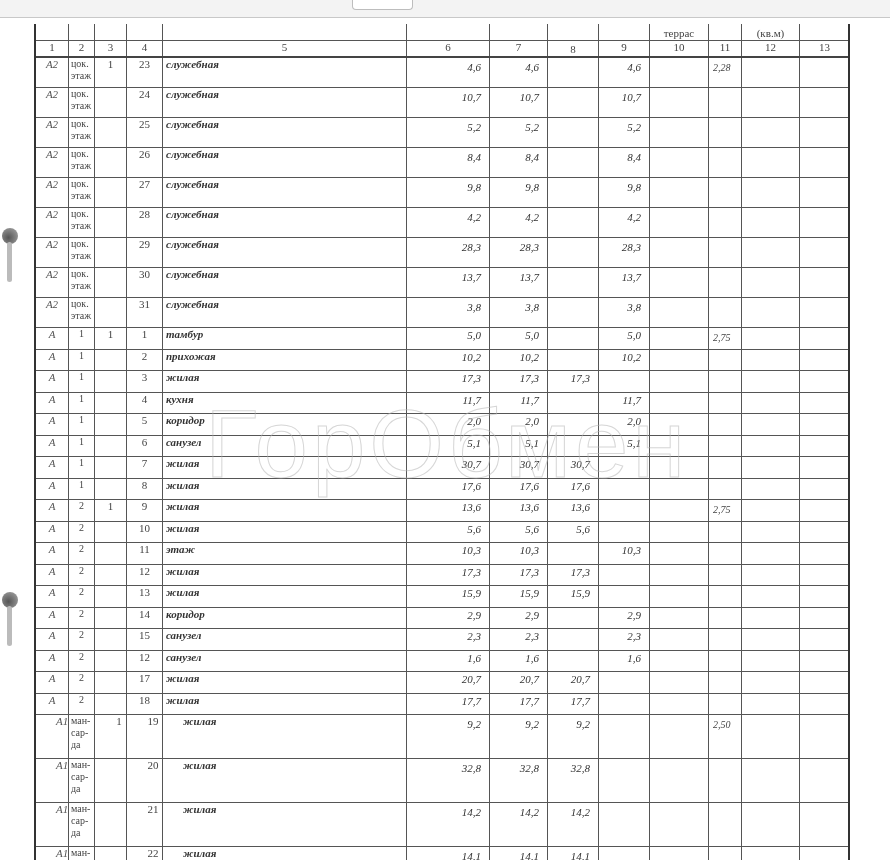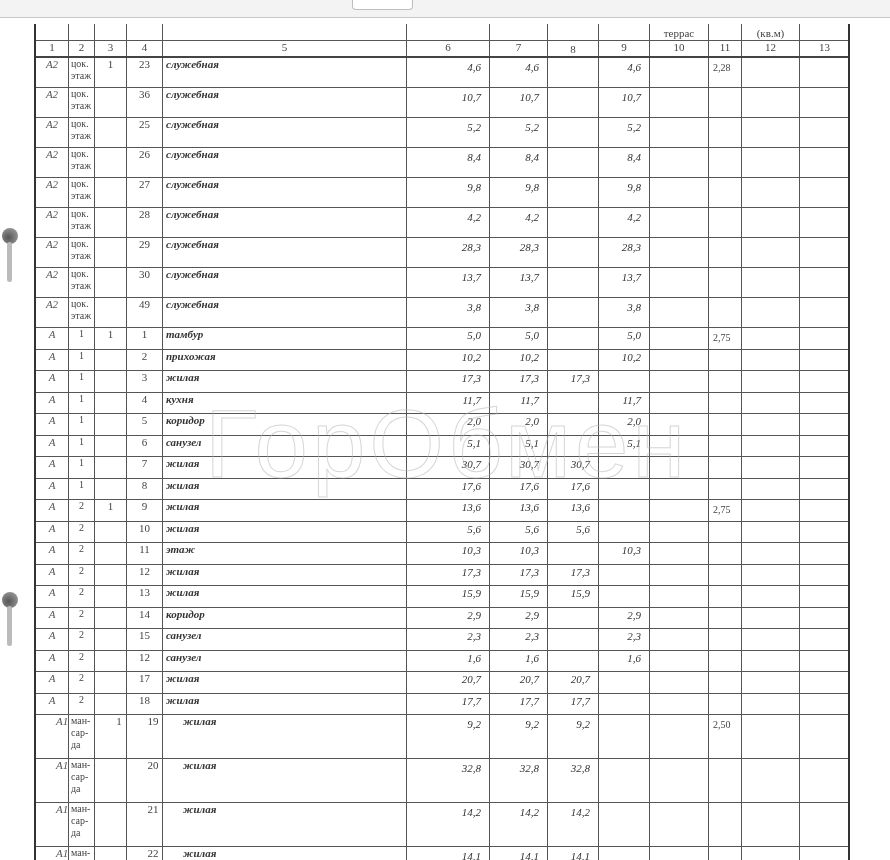--- a/index.html
+++ b/index.html
@@ -17,21 +17,21 @@
   table.inv tr.hdr-top td { height:16px; border-top:none; font-size:11px; text-align:center;
                  vertical-align:bottom; color:#444; }
   table.inv tr.hdr-num td { height:15px; text-align:center; font-size:11px; color:#444;
                  border-bottom:2px solid #444; }
   td.c1 { font-style:italic; text-align:center; color:#555; }
   td.c2 { font-size:10px !important; color:#444; text-align:center; white-space:normal !important; line-height:12px !important; }
   td.c2.floor-tx { text-align:left; padding-left:2px !important;margin-top:44px; }
   td.c3, td.c4 { text-align:center; color:#444; }
   td.c5 { font-style:italic; font-weight:bold; color:#333; }
   td.num { text-align:right; font-style:italic; padding-right:8px !important; color:#333; padding-top:3px !important; }
-  td.c11 { text-align:left; font-size:10px !important; color:#444; padding-left:4px !important; padding-top:3px !important; }
+  td.c11 { text-align:left; font-size:10px !important; color:#444; padding-left:4px !important; padding-top:3px !important;font-style:italic; }
   tr.r-a2 td { height:26px; }
   tr.r-a td { height:17.5px; }
   tr.r-a1 td { height:40px;padding-left:20px; }
   tr.r-a td.num { padding-top:1px !important; }
   .outer-left { position:absolute; left:34px; top:0; width:2px; height:842px; background:#333; }
   .outer-right { position:absolute; left:848px; top:0; width:2px; height:842px; background:#333; }
   .watermark { position:absolute; left:205px; top:370px; font-family:"Liberation Sans", sans-serif;
                font-size:96px; color:transparent; -webkit-text-stroke:1px rgba(180,180,180,0.55);
                letter-spacing:4px; pointer-events:none; line-height:100px; }
   .binder { position:absolute; left:0; width:20px; height:60px; }
@@ -115,21 +115,21 @@
           <td class="num">4,6</td>
           <td class="num"></td>
           <td class="c11">2,28</td>
           <td class="num"></td>
           <td class="num"></td>
         </tr>
         <tr class="r-a2">
           <td class="c1">А2</td>
           <td class="c2 floor-tx">цок. этаж</td>
           <td class="c3"></td>
-          <td class="c4">36</td>
+          <td class="c4">24</td>
           <td class="c5">служебная</td>
           <td class="num">10,7</td>
           <td class="num">10,7</td>
           <td class="num"></td>
           <td class="num">10,7</td>
           <td class="num"></td>
           <td class="c11"></td>
           <td class="num"></td>
           <td class="num"></td>
         </tr>
@@ -220,21 +220,21 @@
           <td class="num">13,7</td>
           <td class="num"></td>
           <td class="c11"></td>
           <td class="num"></td>
           <td class="num"></td>
         </tr>
         <tr class="r-a2">
           <td class="c1">А2</td>
           <td class="c2 floor-tx">цок. этаж</td>
           <td class="c3"></td>
-          <td class="c4">49</td>
+          <td class="c4">31</td>
           <td class="c5">служебная</td>
           <td class="num">3,8</td>
           <td class="num">3,8</td>
           <td class="num"></td>
           <td class="num">3,8</td>
           <td class="num"></td>
           <td class="c11"></td>
           <td class="num"></td>
           <td class="num"></td>
         </tr>

